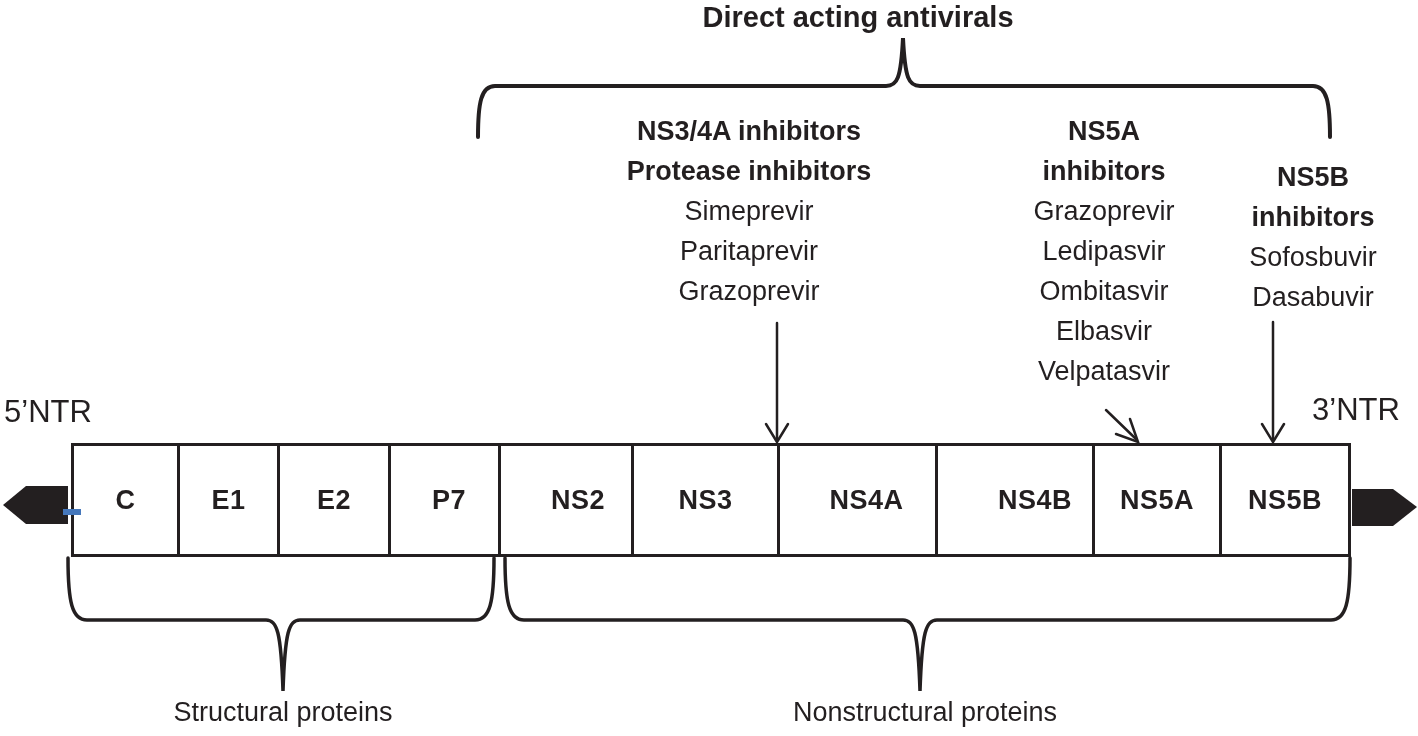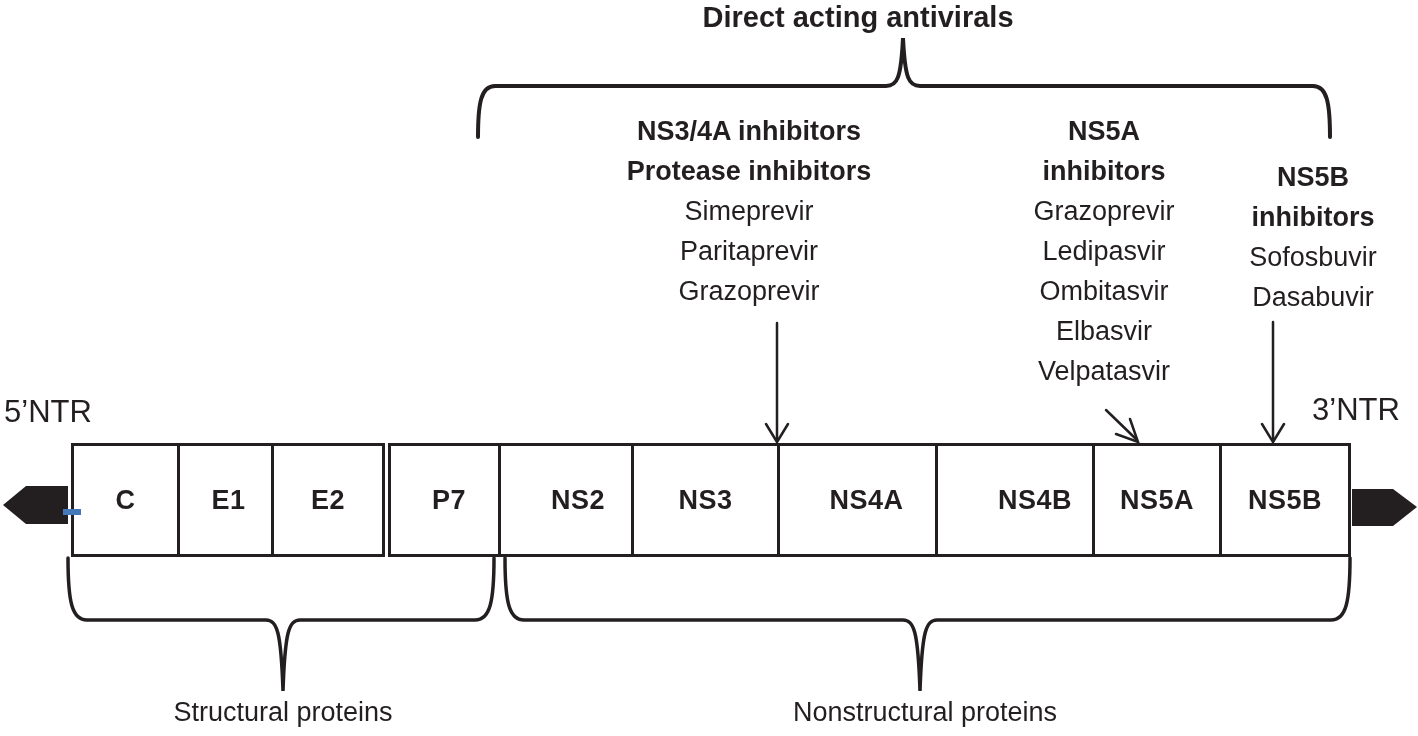--- a/index.html
+++ b/index.html
@@ -61,21 +61,21 @@
   <div class="abs ntr" style="left:4px; top:394px;">5’NTR</div>
   <div class="abs ntr" style="left:1312px; top:392px;">3’NTR</div>
 
   <div class="bar">
     <div class="seg" style="left:0px;    width:109px;">
         <span>C</span>
       </div>
     <div class="seg" style="left:106px;  width:103px;">
         <span>E1</span>
       </div>
-    <div class="seg" style="left:200px;  width:114px;">
+    <div class="seg" style="left:206px;  width:114px;">
         <span>E2</span>
       </div>
     <div class="seg" style="left:317px;  width:122px;">
         <span>P7</span>
       </div>
     <div class="seg" style="left:427px;  width:160px;">
         <span>NS2</span>
       </div>
     <div class="seg" style="left:560px;  width:149px;">
         <span>NS3</span>

